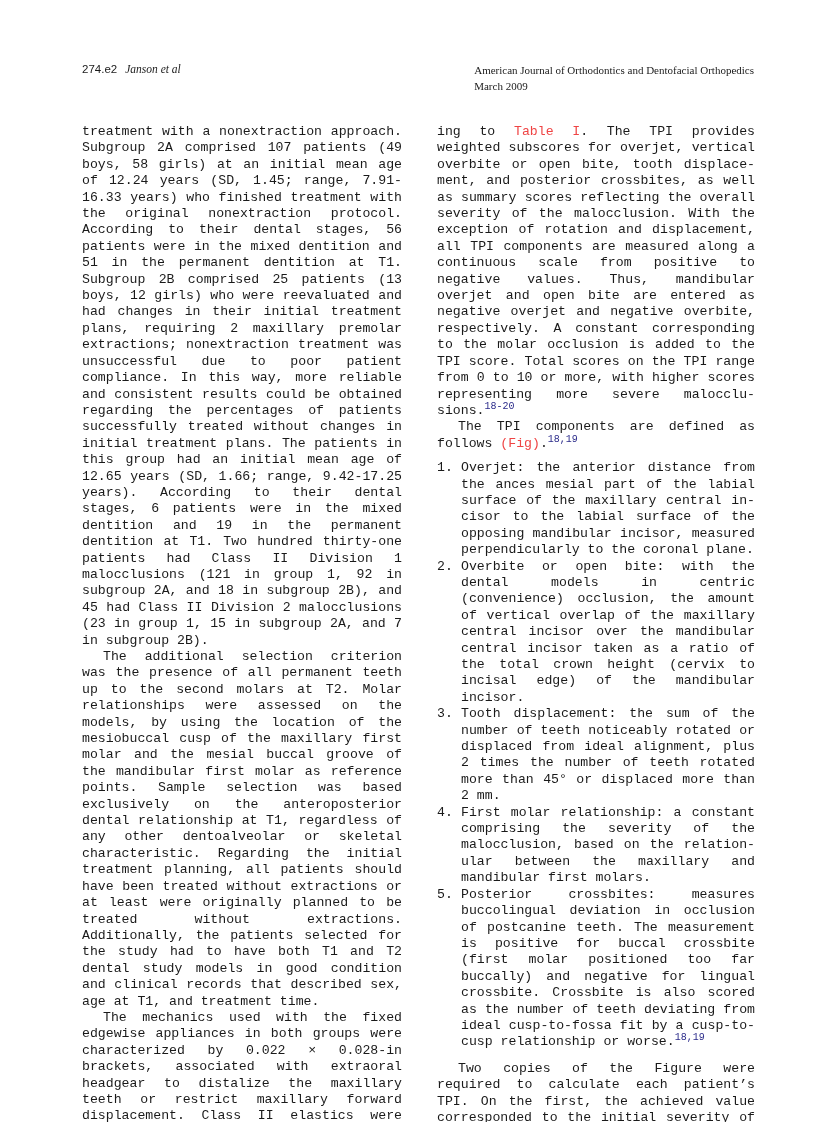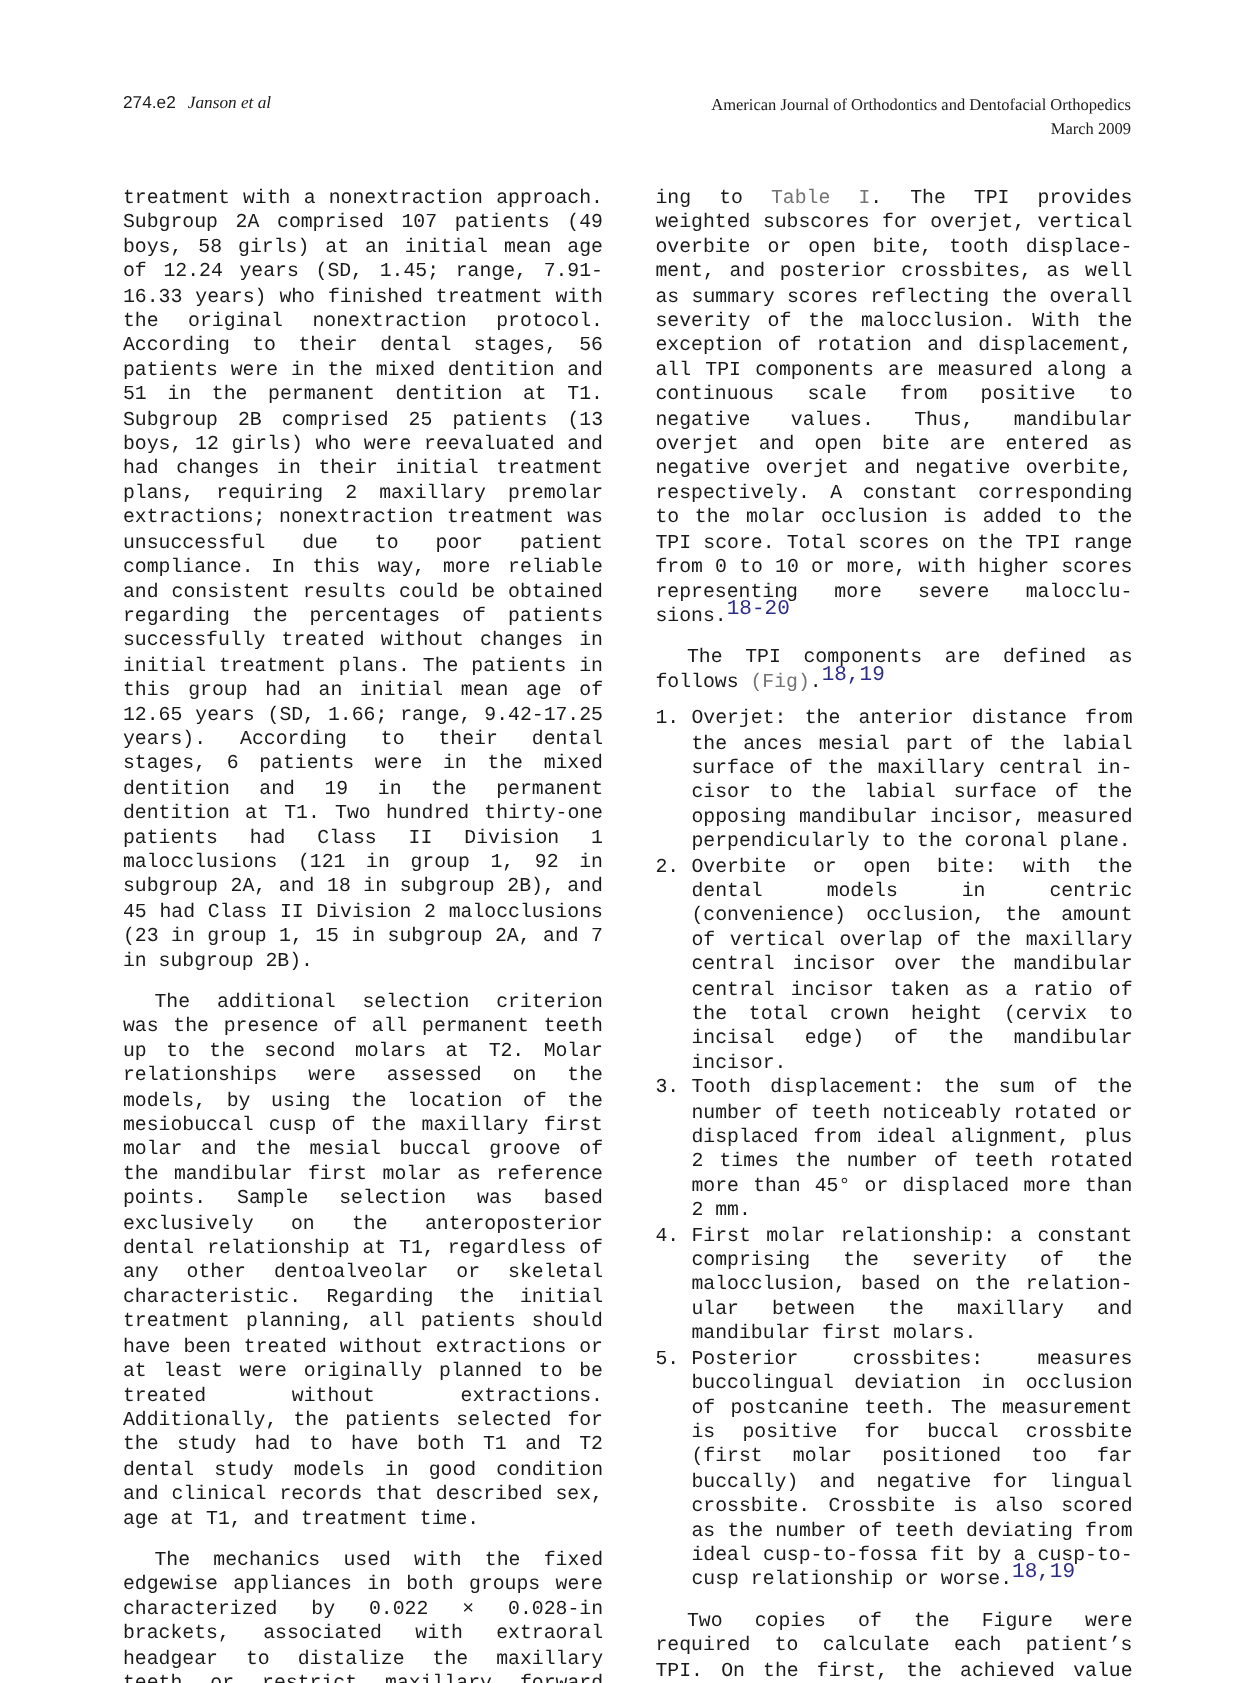--- a/index.html
+++ b/index.html
@@ -1,26 +1,26 @@
 <!DOCTYPE html>
 <html><head>
   <meta charset="utf-8">
   <style>
     html, body { margin: 0; padding: 0; background: #ffffff; }
     body { width: 838px; height: 1122px; position: relative; overflow: hidden; color: #1a1a1a; }
     .header-left { position: absolute; left: 82px; top: 63px; font-family: "Liberation Sans", sans-serif; font-size: 11.5px; }
     .header-left .author { font-family: "Liberation Serif", serif; margin-left: 8px; font-style: italic; }
-    .header-right { position: absolute; right: 84px; top: 62px; text-align: right; font-family: "Liberation Serif", serif; font-size: 11px; line-height: 16px; }
+    .header-right { position: absolute; right: 84px; top: 62px; text-align: left; font-family: "Liberation Serif", serif; font-size: 11px; line-height: 16px; }
     .col { position: absolute; top: 124px; width: 320px; font-family: Liberation Mono, monospace; font-size: 13.2px; line-height: 16.4px; text-align: justify; hyphens: manual; }
     .col-left { left: 82px; }
     .col-right { left: 437px; width: 318px; }
     p { margin: 0; }
-    p.indent { text-indent: 21px; margin-top: 11px; }
-    .link { color: #737373; }
-    sup { font-size: 14px; line-height: 0; vertical-align: 5px; }
+    p.indent { text-indent: 21px; }
+    .link { color: #ef4444; }
+    sup { font-size: 10px; line-height: 0; vertical-align: 5px; }
     sup.link { color: #2b2b8a; }
     ol { margin: 8px 0 10px 0; padding: 0; list-style: none; }
     ol li { position: relative; padding-left: 24px; margin: 0; }
     ol li .num { position: absolute; left: 0; top: 0; }
   </style>
 </head>
 <body>
 
 <div class="header-left">
   <span>274.e2</span><span class="author">Janson et al</span>

